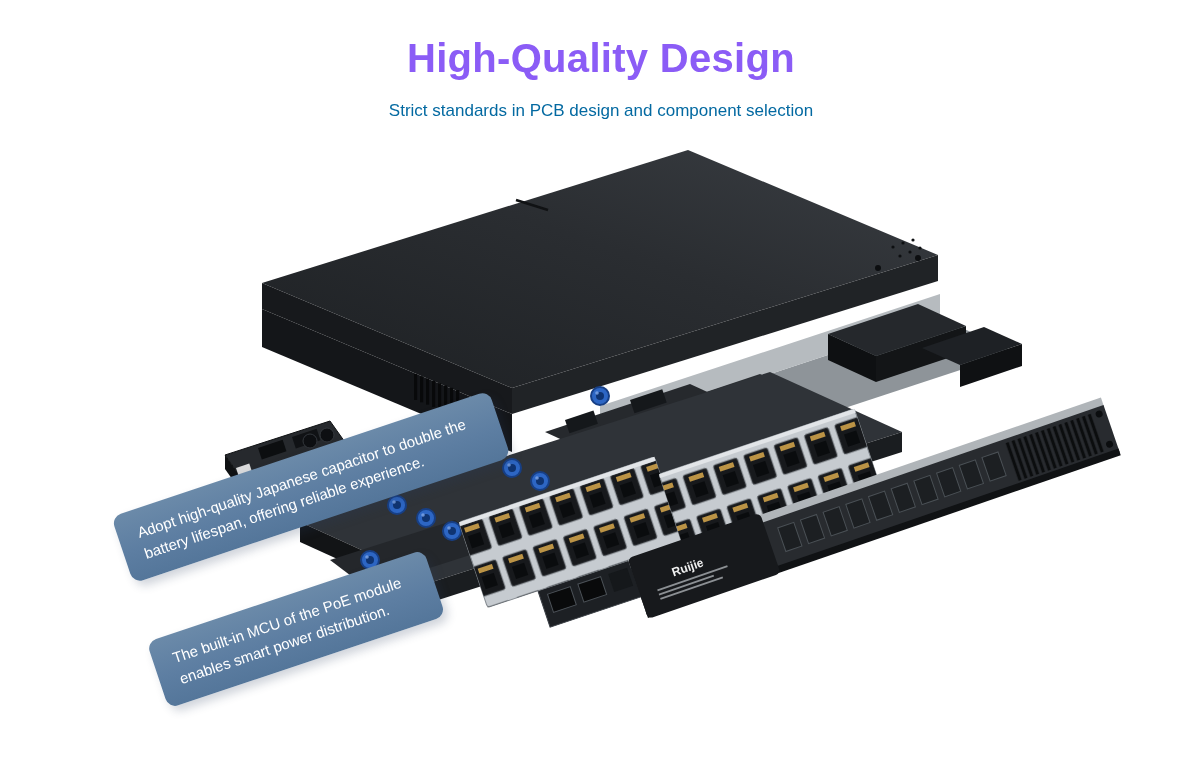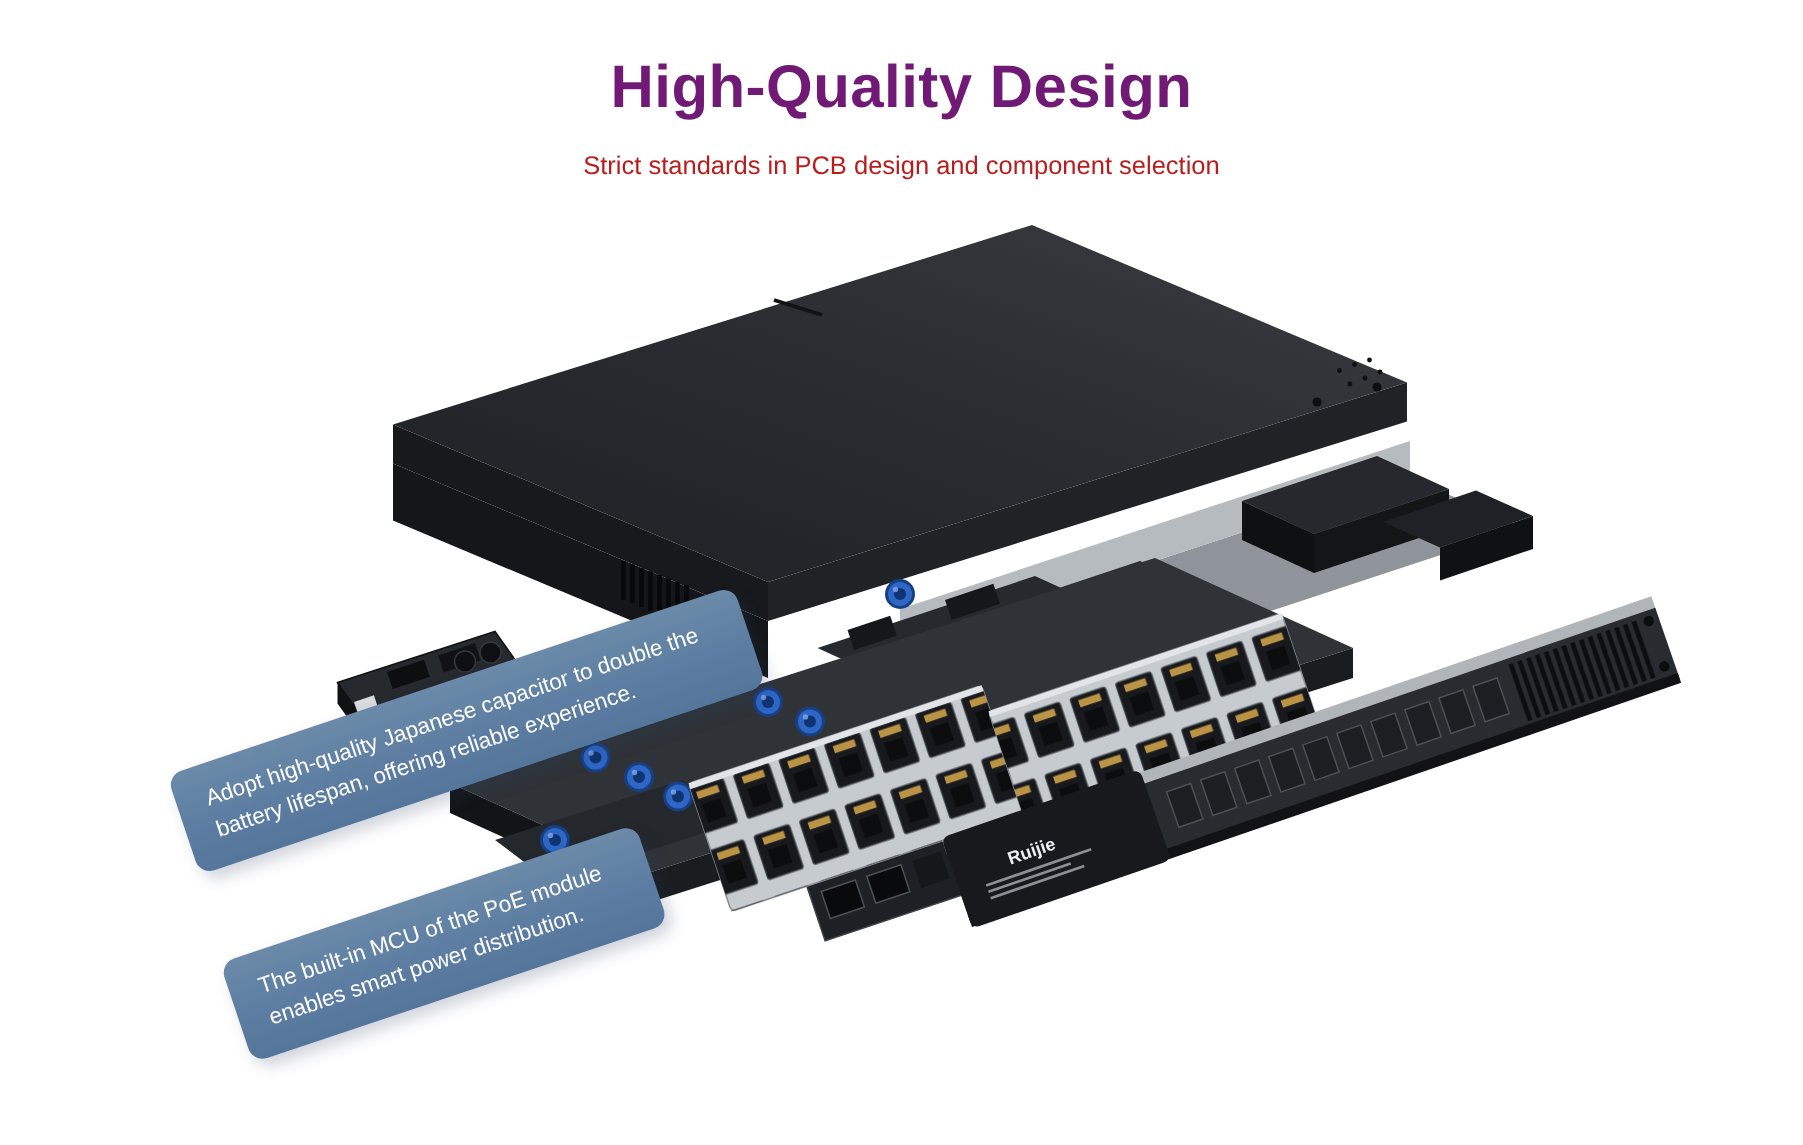--- a/index.html
+++ b/index.html
@@ -1,20 +1,20 @@
 <!DOCTYPE html>
 <html><head>
 <meta charset="utf-8">
 <style>
   html,body{margin:0;padding:0;background:#ffffff;}
   .page{position:relative;width:1202px;height:763px;background:#ffffff;overflow:hidden;
         font-family:"Liberation Sans",sans-serif;}
   .header{position:absolute;top:36px;left:0;right:0;text-align:center;}
-  .title{margin:0;font-size:40px;font-weight:bold;color:#701a75;letter-spacing:.3px;}
-  .subtitle{margin:20px 0 0;font-size:17px;color:#b91c1c;}
+  .title{margin:0;font-size:40px;font-weight:bold;color:#8b5cf6;letter-spacing:.3px;}
+  .subtitle{margin:20px 0 0;font-size:17px;color:#0369a1;}
   .figure{position:absolute;left:0;top:0;width:1202px;height:763px;}
   .scene{position:absolute;left:0;top:0;}
   .callout{position:absolute;color:#ffffff;border-radius:10px;padding:13px 20px;
            font-size:15px;line-height:1.45;transform:rotate(-18.5deg);
            background:linear-gradient(180deg,#6b8aa9 0%,#5d7ea2 55%,#54769a 100%);
            box-shadow:3px 6px 10px rgba(40,60,90,.22);}
   .callout-1{left:112px;top:452px;width:358px;}
   .callout-2{left:150px;top:594px;width:252px;}
 </style>
 </head>

